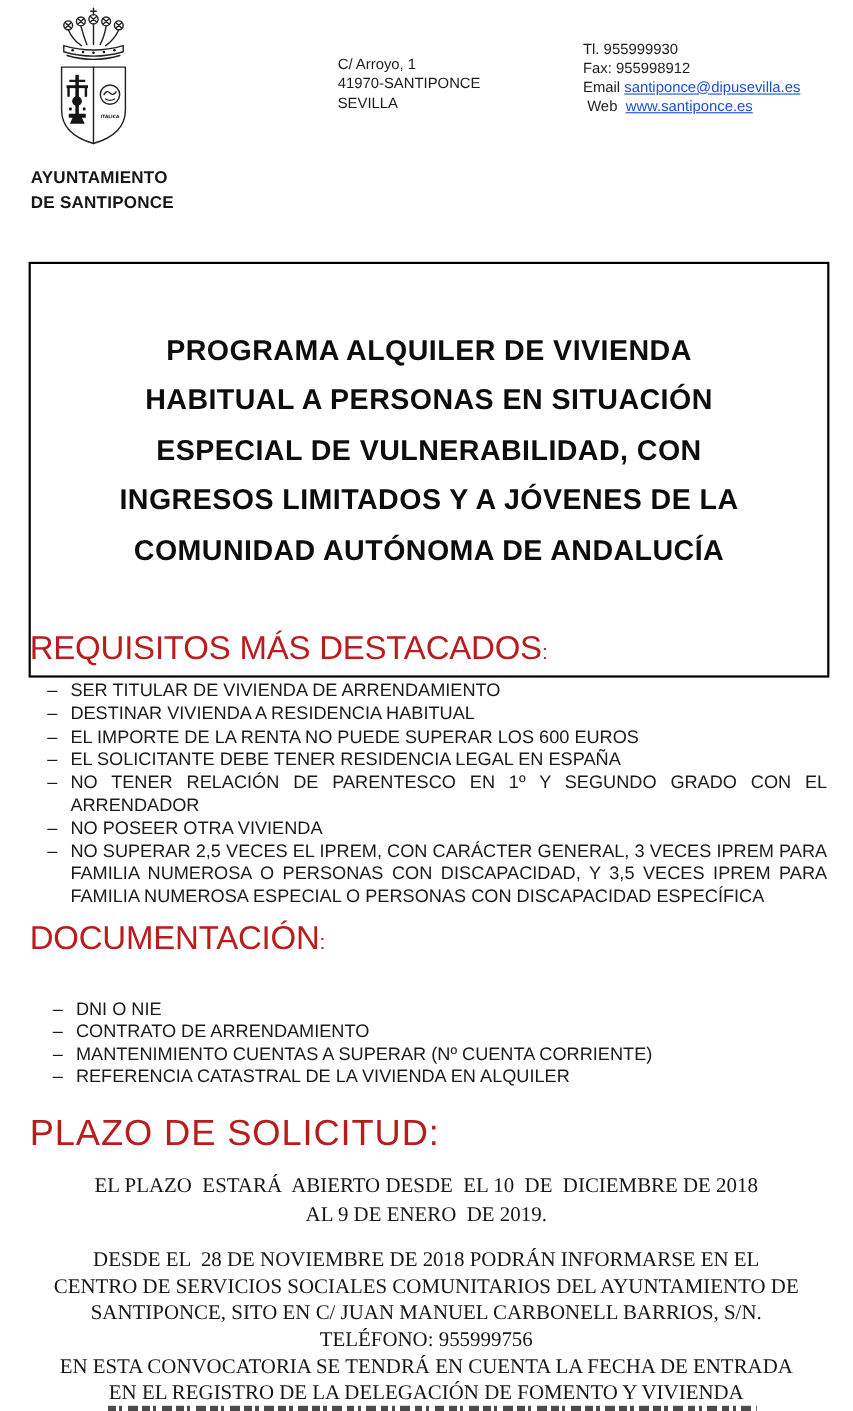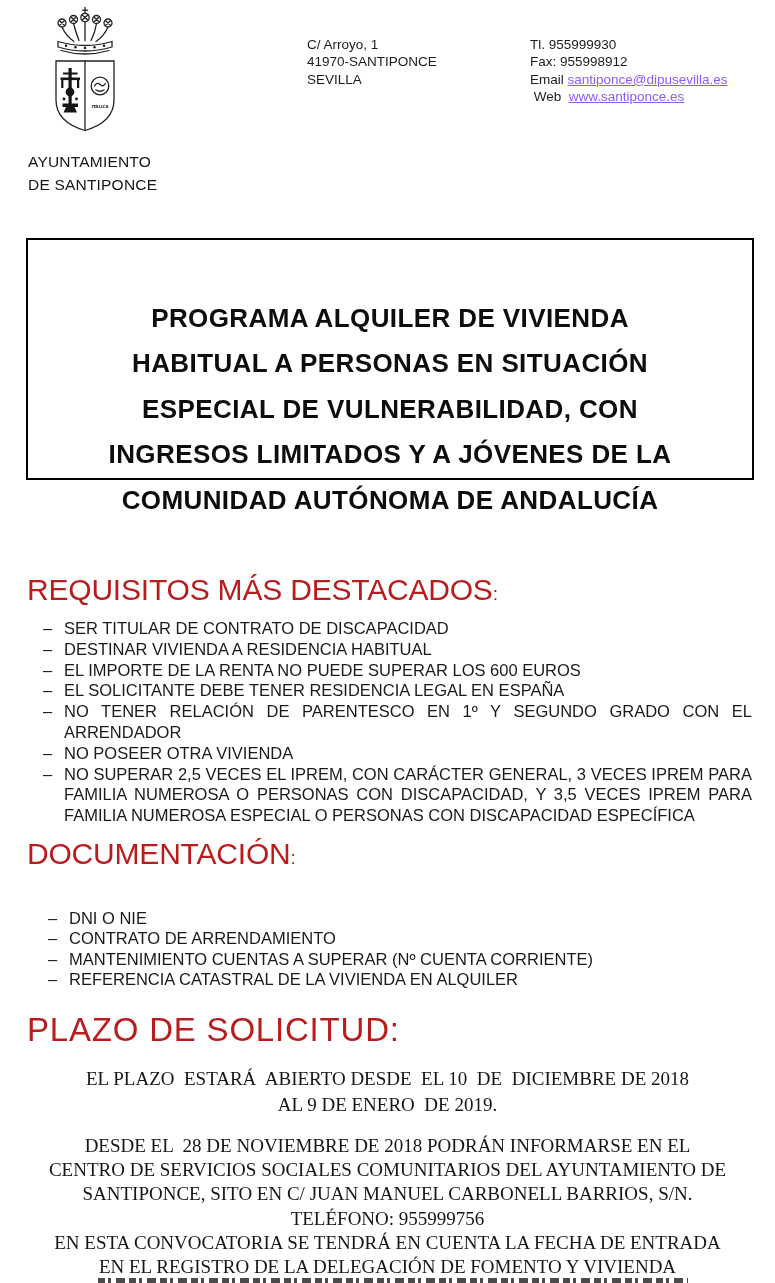--- a/index.html
+++ b/index.html
@@ -9,39 +9,39 @@
     font-family:"Liberation Sans","DejaVu Sans",sans-serif;
     color:#1b1b1b;
     position:relative;
     overflow:hidden;
   }
   .abs { position:absolute; }
 
   
   .logo { left:52px; top:6px; width:66px; height:128px; }
   .addr-block {
-    left:307px; top:36px;
+    left:307px; top:50px;
     font-size:13.5px; line-height:17.4px;
     white-space:pre-line; color:#1c1c1c;
   }
   .contact-block {
     left:530px; top:36px;
     font-size:13.5px; line-height:17.4px; color:#1c1c1c;
   }
   .contact-row { white-space:pre; }
-  .doc-link { color:#8b5cf6; text-decoration:underline; cursor:pointer; }
+  .doc-link { color:#1d4ed8; text-decoration:underline; cursor:pointer; }
   .org-name {
     left:28px; top:150px;
     font-size:15.5px; line-height:23px; letter-spacing:0.2px;
-    white-space:pre-line; color:#161616;
+    white-space:pre-line; color:#161616;font-weight:bold;
   }
 
   
   .title-box {
-    left:26px; top:238px; width:728px; height:242px;
+    left:26px; top:238px; width:728px; height:378px;
     border:2px solid #000; box-sizing:border-box;
     text-align:center;
     font-weight:700; font-size:26px; line-height:45.6px; letter-spacing:0.4px;
     padding-top:10px;
     white-space:pre-line; color:#0d0d0d;
   }
 
   
   .h-section { font-size:30px; line-height:36px; color:#b91c1c; letter-spacing:-0.2px; }
   .h-req  { left:27px; top:572px; }
@@ -149,21 +149,21 @@
 HABITUAL A PERSONAS EN SITUACIÓN
 ESPECIAL DE VULNERABILIDAD, CON
 INGRESOS LIMITADOS Y A JÓVENES DE LA
 COMUNIDAD AUTÓNOMA DE ANDALUCÍA</div>
   </div>
 
   <div class="abs h-section h-req"><span>REQUISITOS MÁS DESTACADOS</span><span class="colon-small">:</span></div>
   <div class="abs blist req-list">
       <div class="li">
         <span class="dash">–</span>
-        <span class="li-text">SER TITULAR DE CONTRATO DE DISCAPACIDAD</span>
+        <span class="li-text">SER TITULAR DE VIVIENDA DE ARRENDAMIENTO</span>
       </div>
       <div class="li">
         <span class="dash">–</span>
         <span class="li-text">DESTINAR VIVIENDA A RESIDENCIA HABITUAL</span>
       </div>
       <div class="li">
         <span class="dash">–</span>
         <span class="li-text">EL IMPORTE DE LA RENTA NO PUEDE SUPERAR LOS 600 EUROS</span>
       </div>
       <div class="li">

